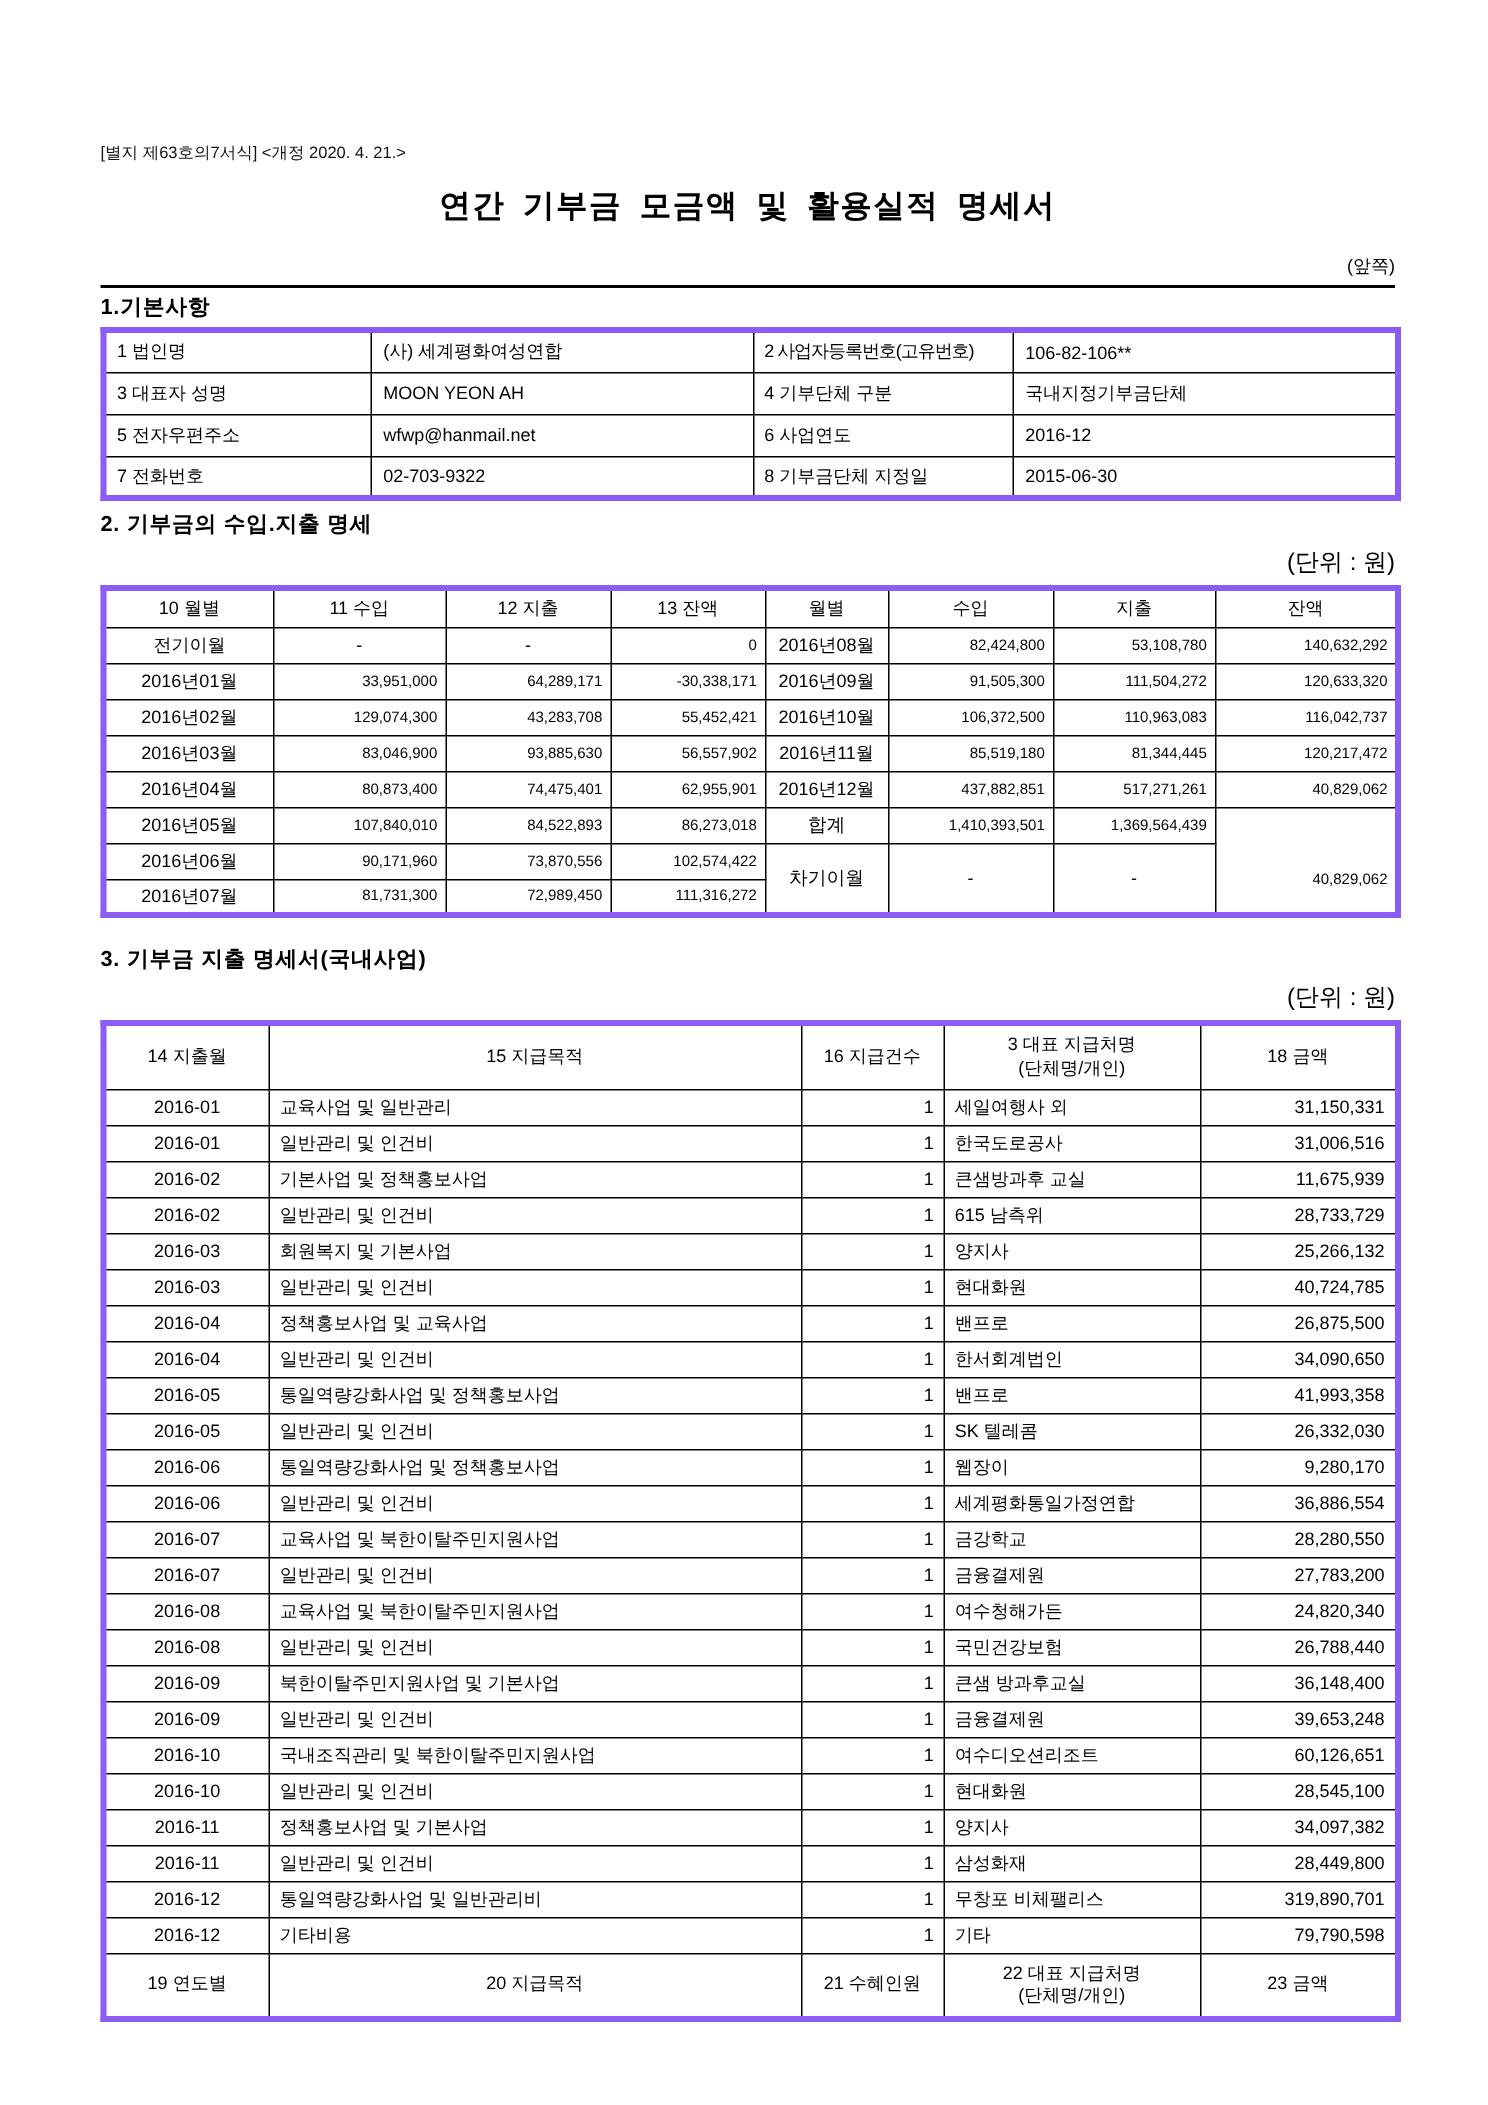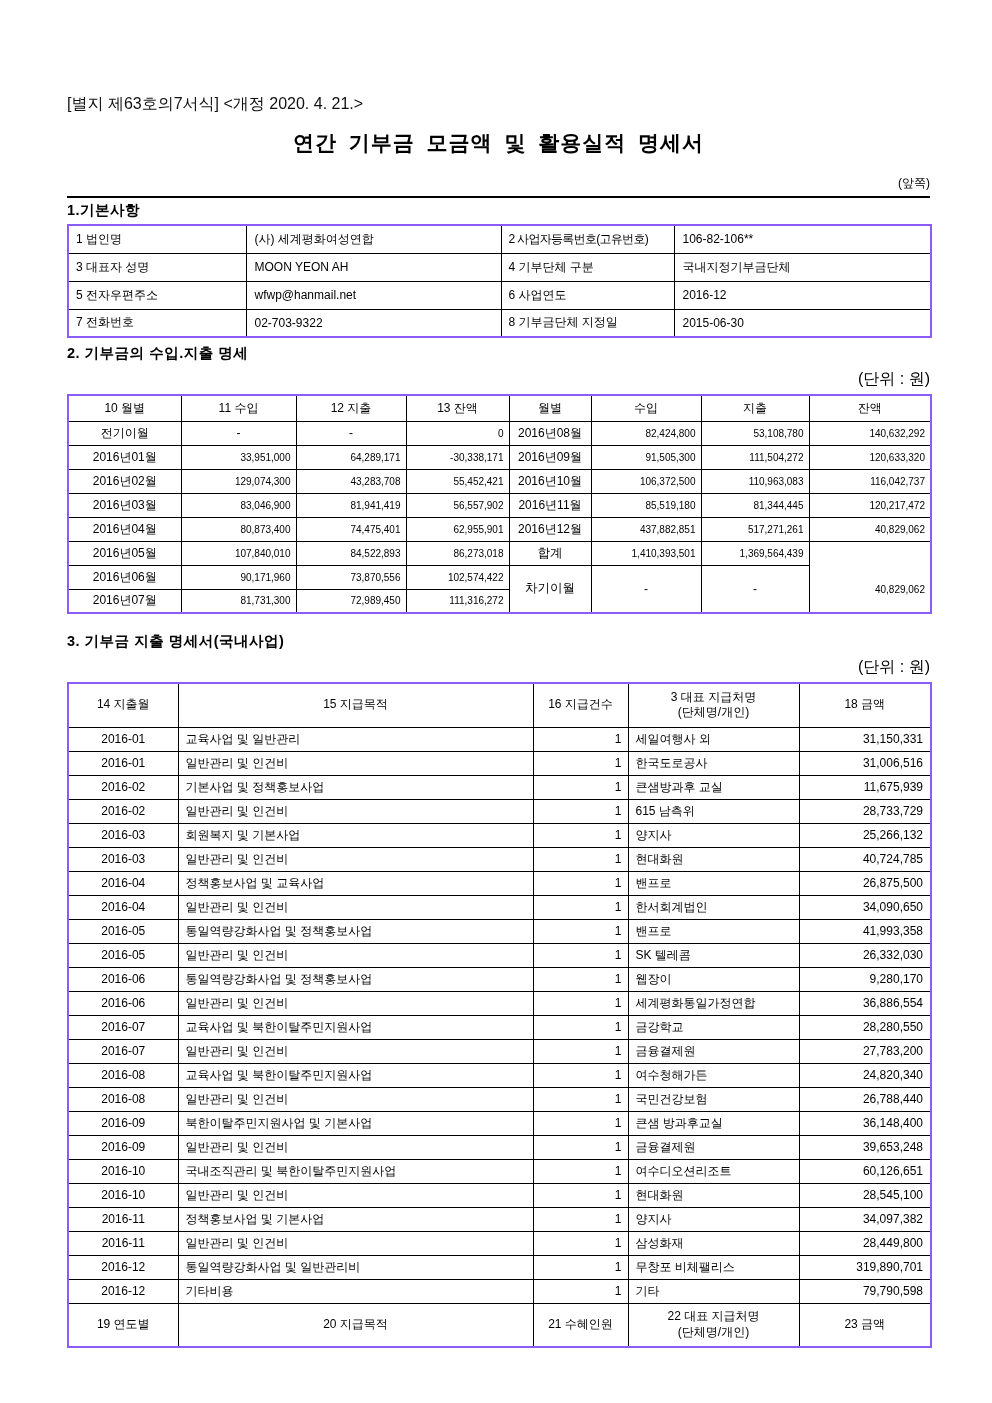--- a/index.html
+++ b/index.html
@@ -7,29 +7,29 @@
   .page {
     width: 992px; height: 1403px;
     background: #ffffff;
     color: #000;
     font-family: "Liberation Sans", "DejaVu Sans", sans-serif;
     position: relative;
     margin: 0 auto;
     overflow: hidden;
   }
   .content { padding: 94px 62px 0 67px; }
-  .form-note { font-size: 16px; color: #111; }
+  .form-note { font-size: 11px; color: #111; }
   .title { text-align: center; font-size: 21px; font-weight: bold; letter-spacing: 1px; word-spacing: 5px; margin-top: 14px; }
   .side-label { text-align: right; font-size: 12px; margin-top: 18px; }
   .top-rule { border: none; border-top: 2px solid #000; margin-top: 4px; }
   .sec-heading { font-size: 14.5px; font-weight: bold; margin-top: 3px; letter-spacing: 0.5px; }
   .unit-label { text-align: right; font-size: 16px; margin: 6px 0 4px 0; }
 
   table { border-collapse: collapse; width: 100%; table-layout: fixed; }
-  table.bordered { border: 2px solid #8b5cf6; padding-left: 12px; }
+  table.bordered { border: 4px solid #8b5cf6; padding-left: 12px; }
   table.bordered td, table.bordered th { border: 1px solid #000; overflow: hidden; white-space: nowrap; }
 
   
   .t1 { margin-top: 4px; }
   .t1 td { height: 28px; font-size: 12px; vertical-align: middle; }
   .t1 .lbl { padding-left: 7px; text-align: left; }
   .t1 .val { padding-left: 8px; text-align: left; }
   .t1 .tight { letter-spacing: -0.7px; }
 
   
@@ -148,21 +148,21 @@
           <td class="num">43,283,708</td>
           <td class="num">55,452,421</td>
           <td class="mon">2016년10월</td>
           <td class="num">106,372,500</td>
           <td class="num">110,963,083</td>
           <td class="num">116,042,737</td>
         </tr>
         <tr>
           <td class="mon">2016년03월</td>
           <td class="num">83,046,900</td>
-          <td class="num">81,941,419</td>
+          <td class="num">93,885,630</td>
           <td class="num">56,557,902</td>
           <td class="mon">2016년11월</td>
           <td class="num">85,519,180</td>
           <td class="num">81,344,445</td>
           <td class="num">120,217,472</td>
         </tr>
         <tr>
           <td class="mon">2016년04월</td>
           <td class="num">80,873,400</td>
           <td class="num">74,475,401</td>

